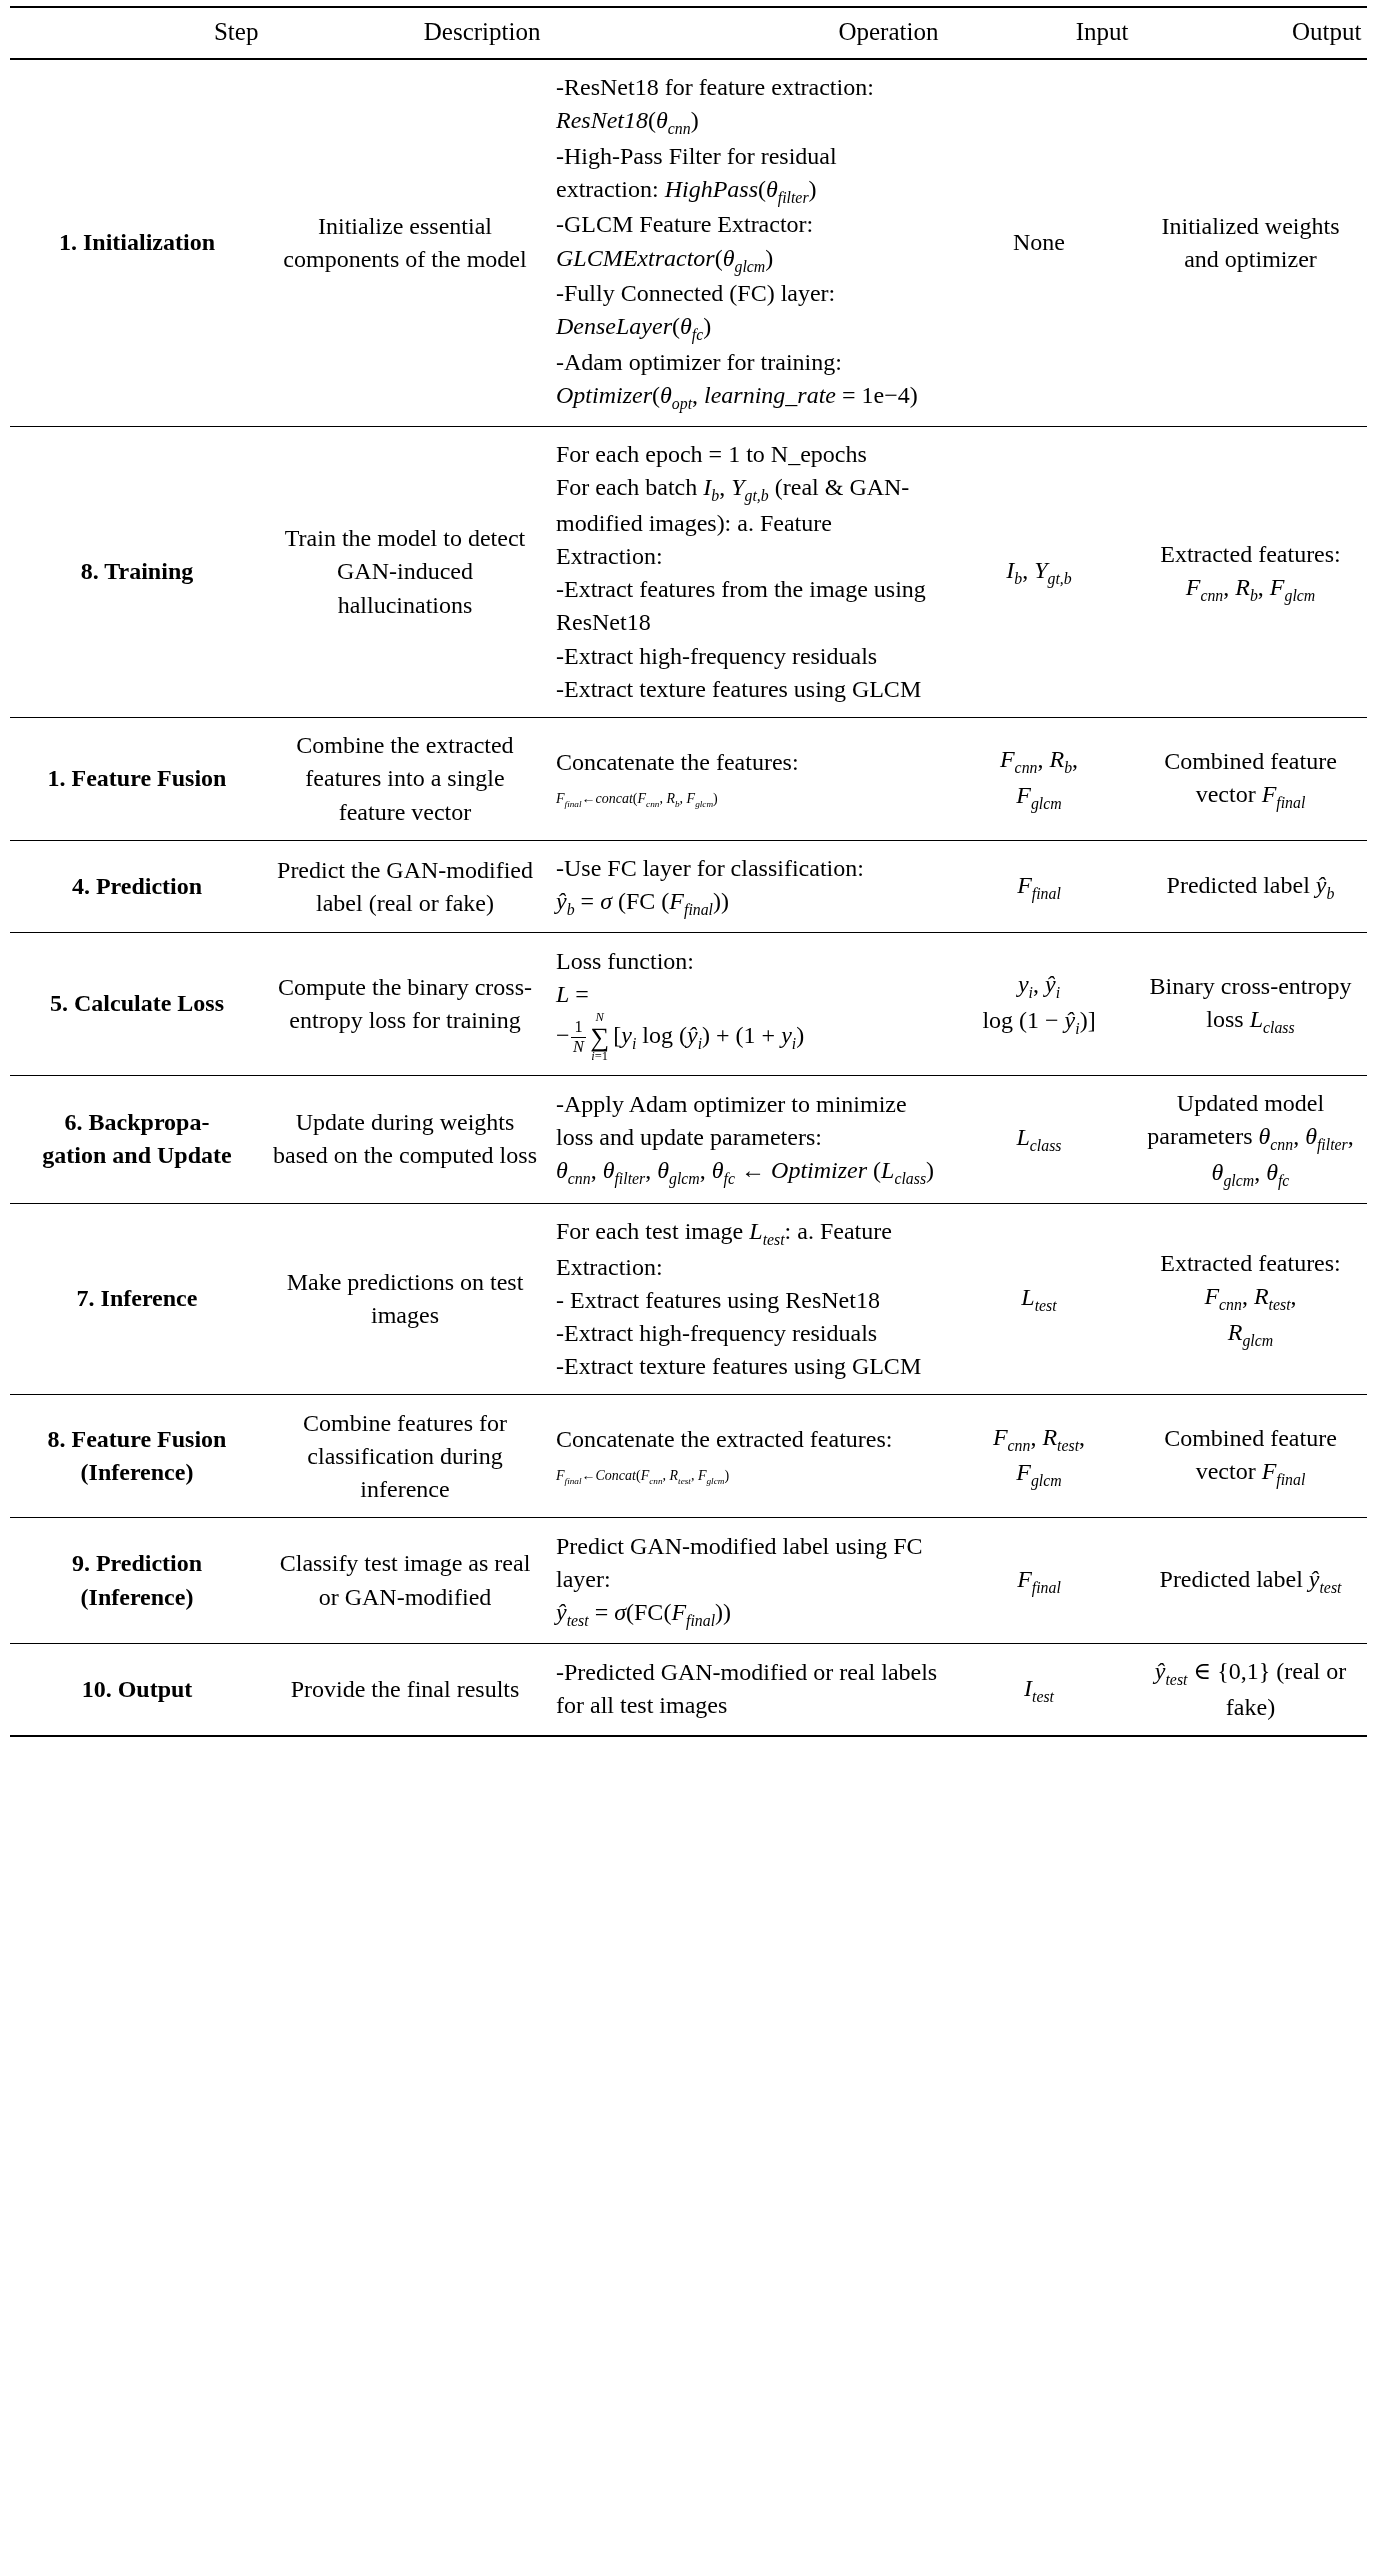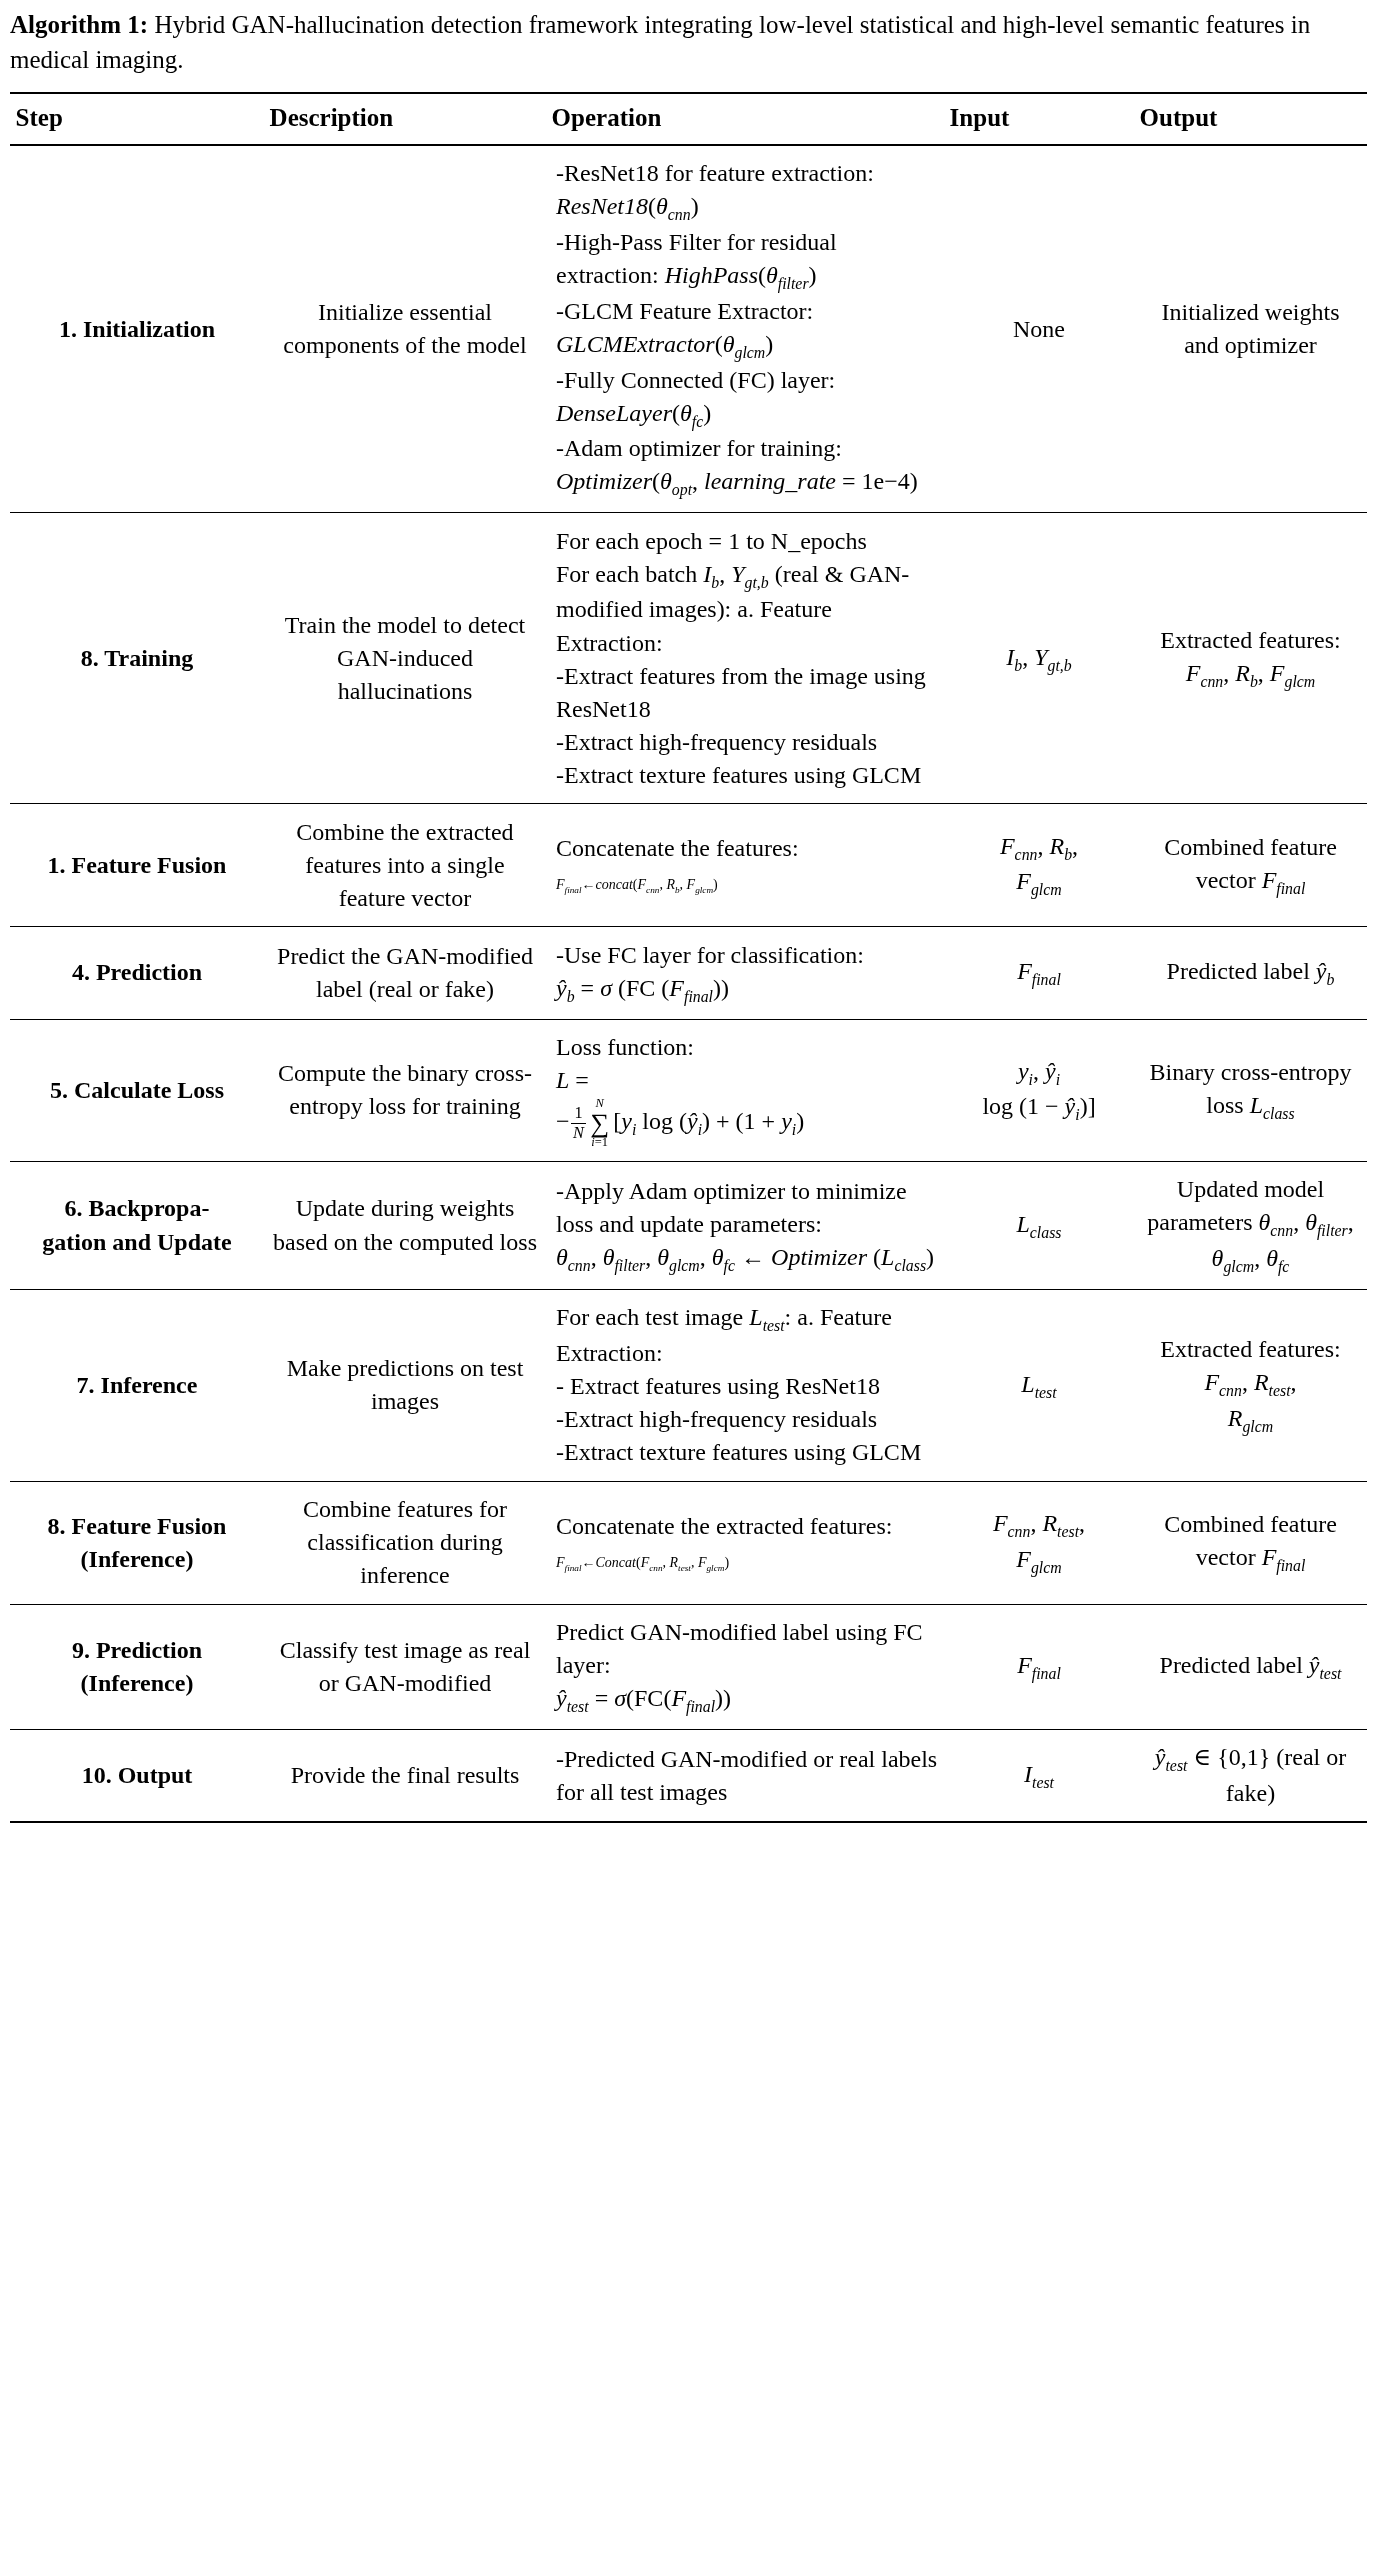--- a/index.html
+++ b/index.html
@@ -33,22 +33,22 @@
     border-top: 2.1px solid #000;
     border-bottom: 2.1px solid #000;
   }
   col.c-step   { width: 254px; }
   col.c-desc   { width: 282px; }
   col.c-op     { width: 398px; }
   col.c-input  { width: 190px; }
   col.c-output { width: 233px; }
   thead th {
     font-size: 25px;
-    font-weight: bold;
-    text-align: left;
+    font-weight: normal;
+    text-align: right;
     padding: 7px 5.6px 8.5px 5.6px;
     border-bottom: 2.1px solid #000;
   }
   tbody td {
     border-bottom: 1.4px solid #000;
     vertical-align: middle;
     padding: 11.3px 8.5px;
     text-align: center;
   }
   tbody td.op {
@@ -79,21 +79,20 @@
   }
   .sum .lim { display: block; font-size: 0.52em; line-height: 1.1; }
   .sum .sigma { display: block; font-size: 1.1em; line-height: 0.95; font-style: normal; }
   sub { font-size: 0.66em; }
 </style>
 </head>
 <body>
 
 <div class="page">
 
-  <p class="caption"><b>Algorithm 1:</b><span> Hybrid GAN-hallucination detection framework integrating low-level statistical and high-level semantic features in medical imaging.</span></p>
 
   <table class="algo">
     <colgroup>
       <col class="c-step">
         <col class="c-desc">
         <col class="c-op">
         <col class="c-input">
         <col class="c-output">
     </colgroup>
     <thead>

